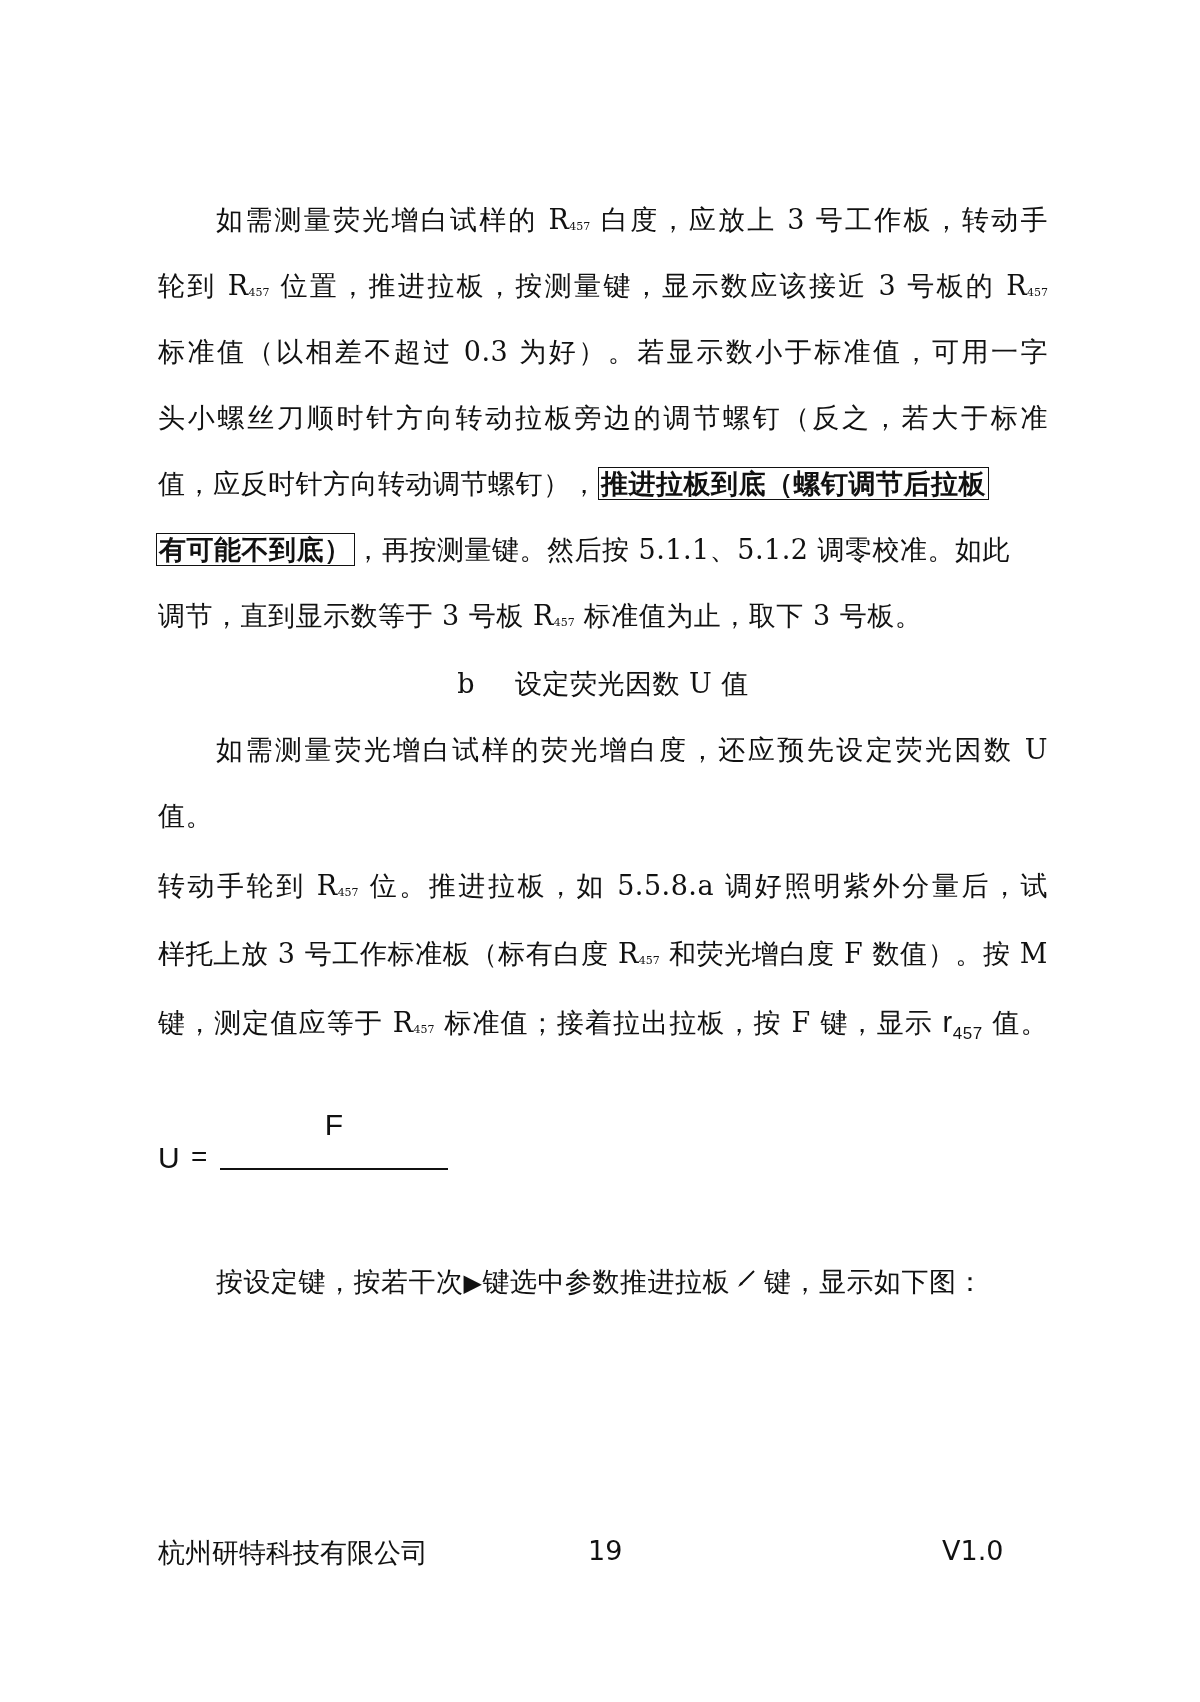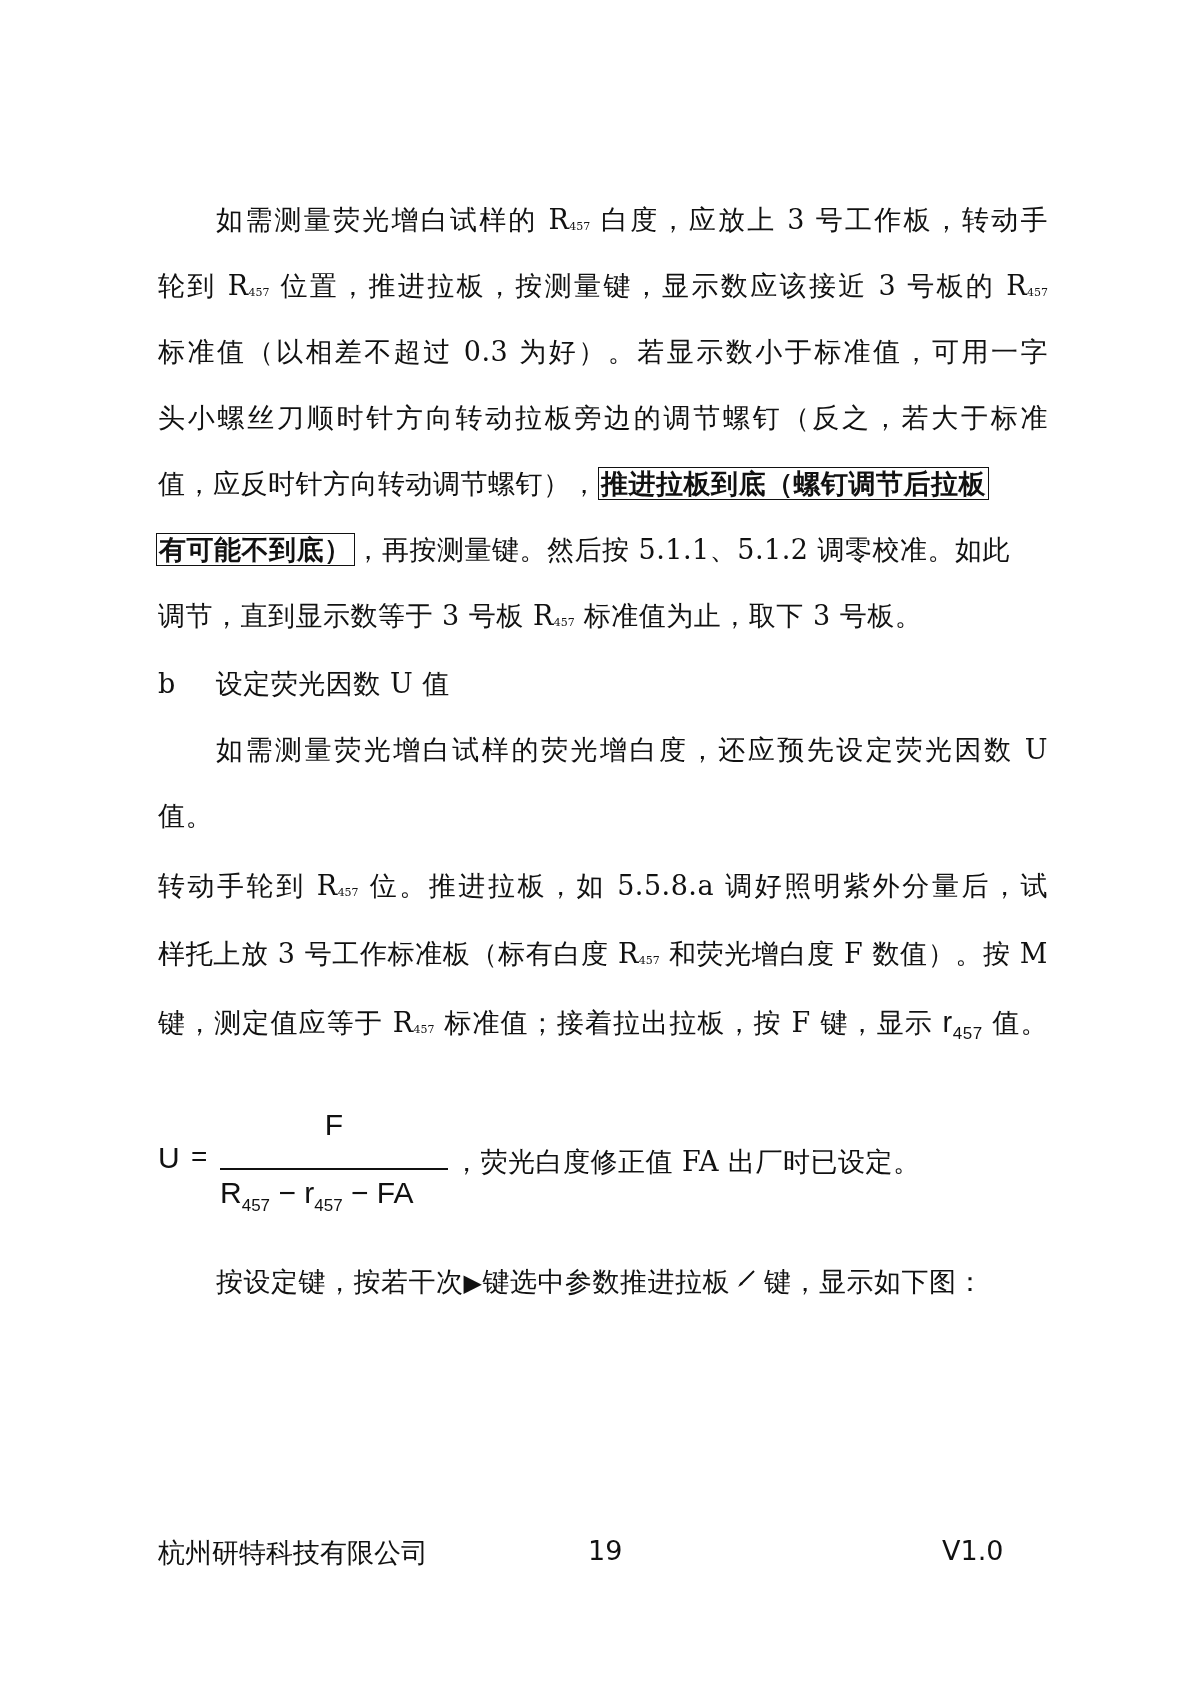--- a/index.html
+++ b/index.html
@@ -39,45 +39,41 @@
 <div class="line" style="top:464px;">
   <span>值，应反时针方向转动调节螺钉），</span><span class="box">推进拉板到底（螺钉调节后拉板</span>
 </div>
 <div class="line" style="top:530px;">
   <span class="box" style="margin-left:-2px;">有可能不到底）</span><span>，再按测量键。然后按 5.1.1、5.1.2 调零校准。如此</span>
 </div>
 <div class="line" style="top:596px;">
   <span>调节，直到显示数等于 3 号板 R</span><span class="sub">457</span><span> 标准值为止，取下 3 号板。</span>
 </div>
 
-<div class="line" style="top:664px;">
+<div class="line" style="top:664px;text-align:center;">
   <span>b</span><span style="display:inline-block;width:40px;"></span><span>设定荧光因数 U 值</span>
 </div>
 
 <div class="line indent justify" style="top:730px;">如需测量荧光增白试样的荧光增白度，还应预先设定荧光因数 U</div>
 <div class="line" style="top:796px;">值。</div>
 <div class="line justify" style="top:866px;">
   <span>转动手轮到 R</span><span class="sub">457</span><span> 位。推进拉板，如 5.5.8.a 调好照明紫外分量后，试</span>
 </div>
 <div class="line justify" style="top:934px;">
   <span>样托上放 3 号工作标准板（标有白度 R</span><span class="sub">457</span><span> 和荧光增白度 F 数值）。按 M</span>
 </div>
 <div class="line justify" style="top:1002px;">
   <span>键，测定值应等于 R</span><span class="sub">457</span><span> 标准值；接着拉出拉板，按 F 键，显示 </span><span class="sans-sub"><span>r</span><span class="s">457</span></span><span> 值。</span>
 </div>
 
 <div class="formula">
   <span class="f-u">U</span>
   <span class="f-eq">=</span>
   <div class="f-num">F</div>
   <div class="f-bar"></div>
-  <div class="f-den">
-    <span>R</span><span class="s">457</span><span> − </span><span>r</span><span class="s">457</span><span> − FA</span>
-  </div>
-  <span class="f-text">，荧光白度修正值 FA 出厂时已设定。</span>
 </div>
 
 <div class="line indent" style="top:1262px;">
   <span>按设定键，按若干次</span><span style="font-family:'DejaVu Sans',sans-serif;font-size:24px;">▶</span><span>键选中</span><span class="u-under">参数</span><span>推进拉板</span><span class="pencil"><svg width="22" height="26" viewBox="0 0 22 26">
         <line x1="4" y1="18" x2="18" y2="4" stroke="#111" stroke-width="2"></line>
         <polygon points="2,20 7,17 5,15" fill="#111"></polygon>
       </svg></span><span>键，显示如下图：</span>
 </div>
 
 <div class="footer" style="left:158px;">杭州研特科技有限公司</div>

